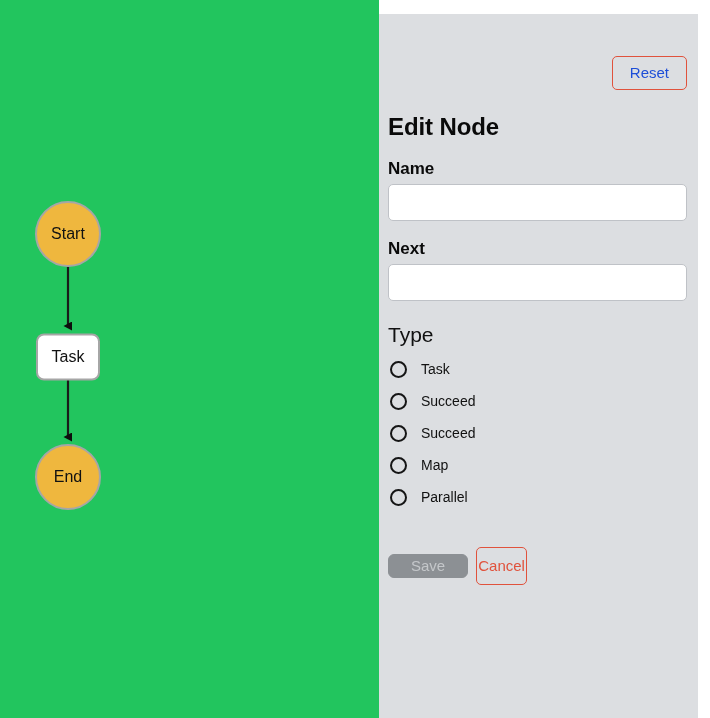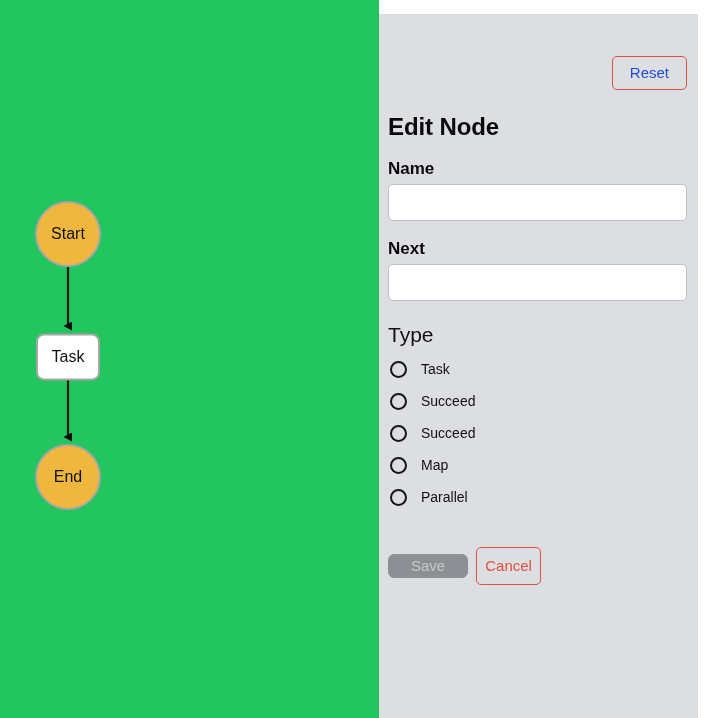--- a/index.html
+++ b/index.html
@@ -164,21 +164,21 @@
     cursor: default;
     line-height: 1.2;
   }
   .btn-cancel {
     background: transparent;
     border: 1px solid #e0523c;
     color: #e0523c;
     font-family: "Liberation Sans", sans-serif;
     font-size: 15px;
     border-radius: 5px;
-    padding: 9px 8px;
+    padding: 9px 1px;
     margin-left: 8px;
     cursor: pointer;
     line-height: 1.2;
   }
 </style>
 </head>
 <body>
 
 <div id="graph-canvas">
   <svg id="graph-svg" width="379" height="718" viewBox="0 0 379 718">

